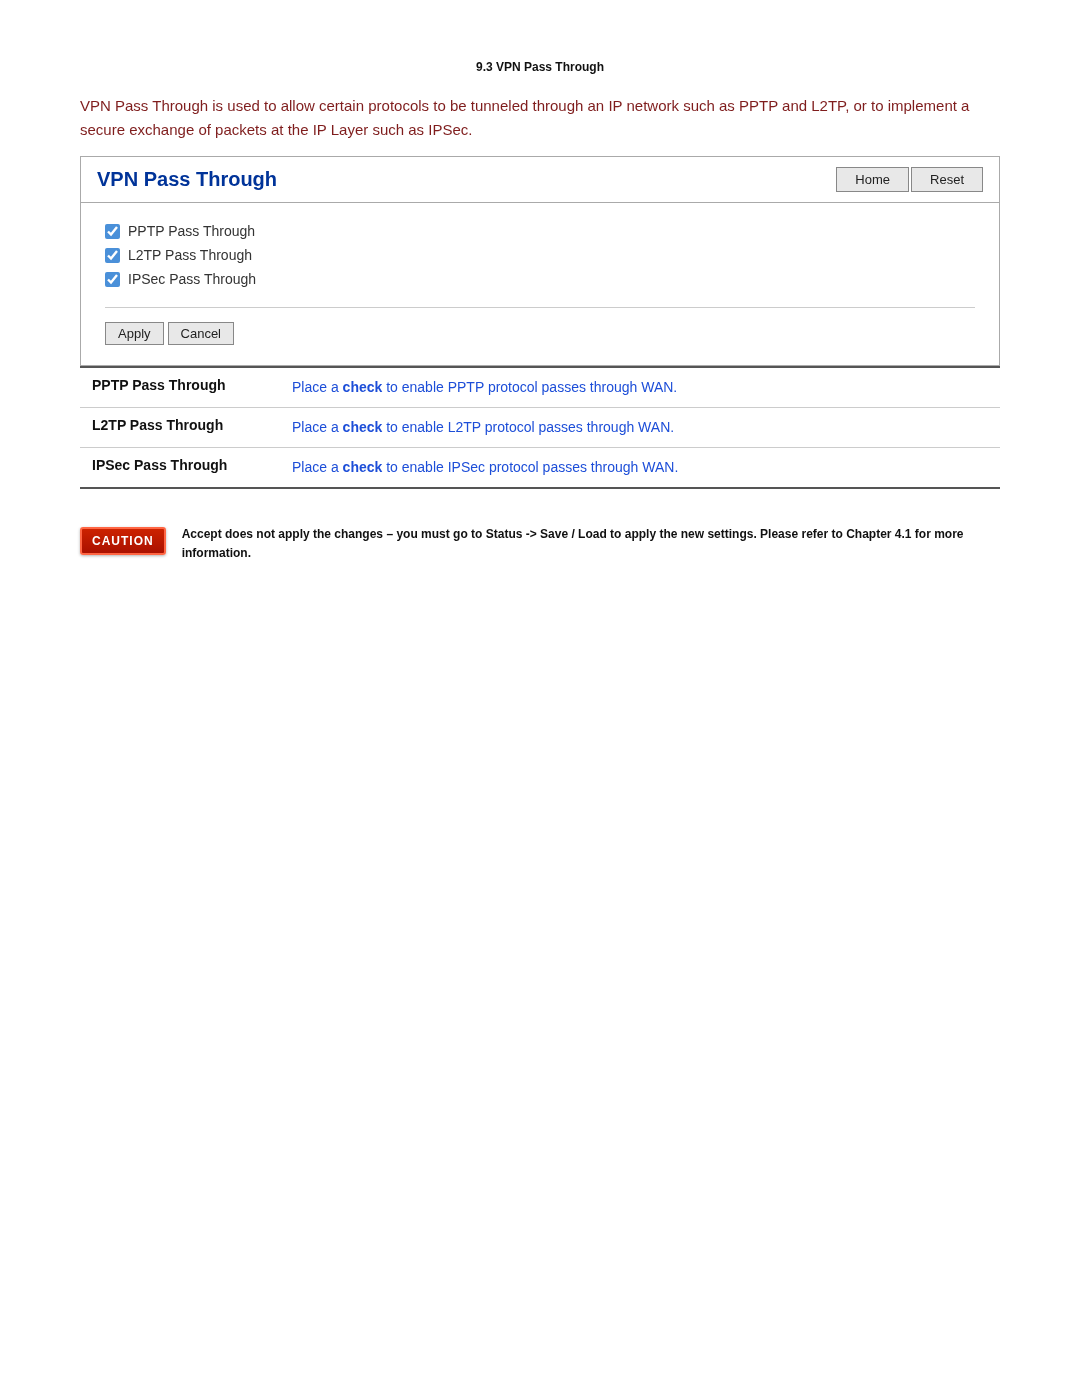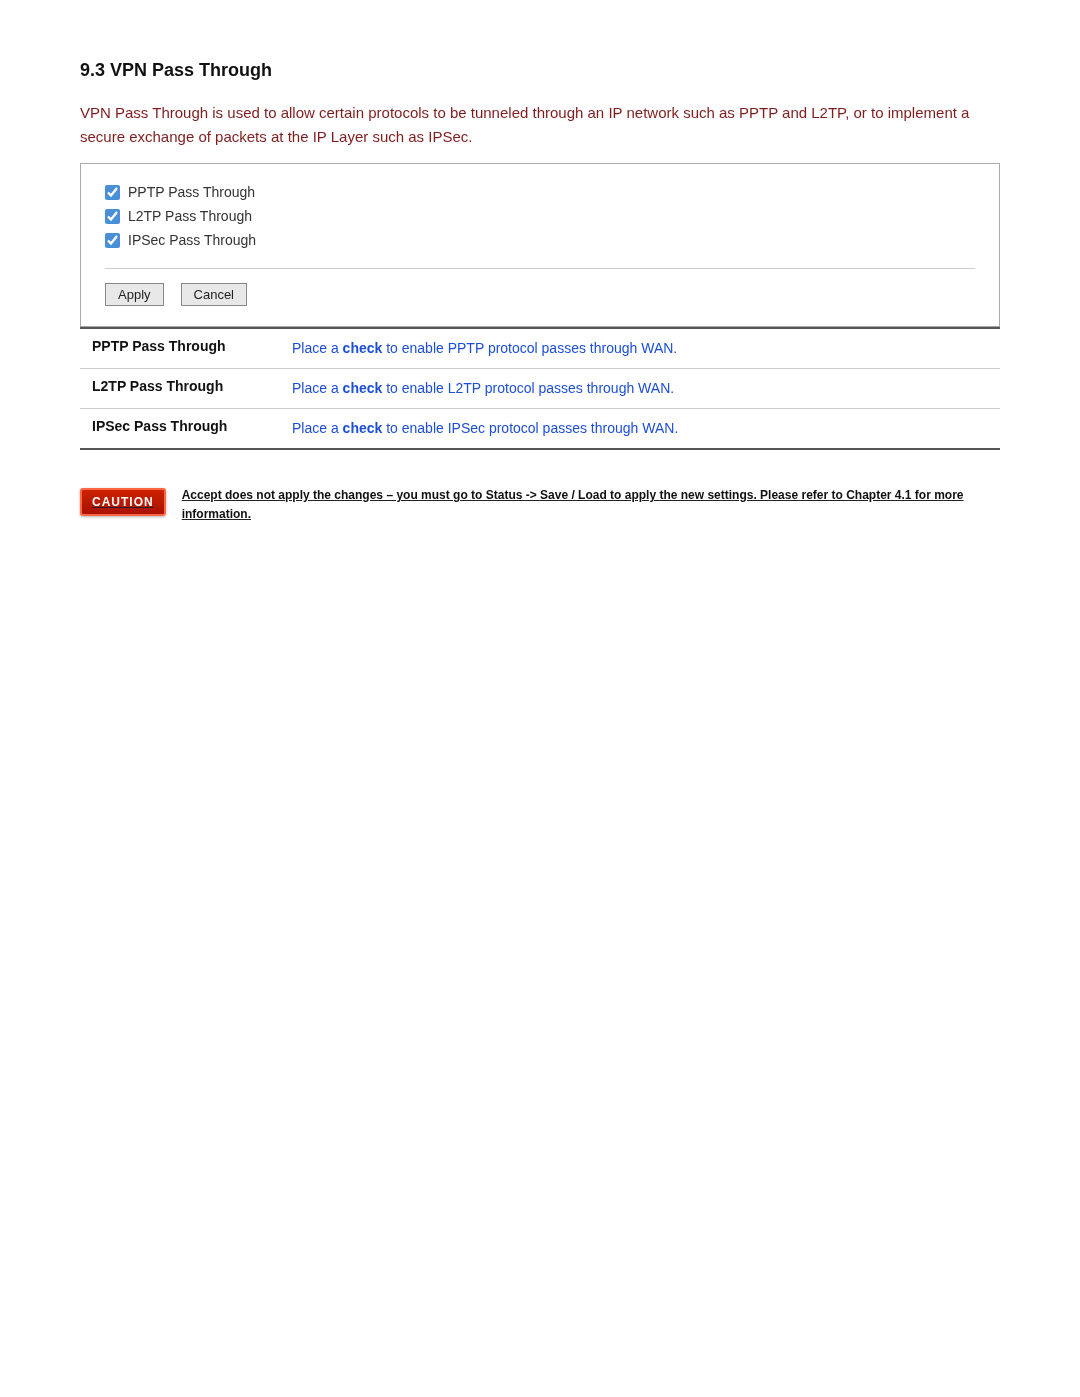--- a/index.html
+++ b/index.html
@@ -7,24 +7,25 @@
       background: #ffffff;
       font-family: Arial, sans-serif;
       font-size: 15px;
       color: #222;
       padding: 60px 80px;
       width: 1080px;
       min-height: 1397px;
     }
 
     .section-title {
-      font-size: 18px;
+      font-size: 12px;
       font-weight: bold;
       margin-bottom: 20px;
       color: #111;
+      text-align: center;
     }
 
     .intro-text {
       font-size: 15px;
       line-height: 1.6;
       margin-bottom: 14px;
       color: #7f1d1d;
     }
 
     
@@ -90,21 +91,21 @@
     }
 
     .divider-line {
       border: none;
       border-top: 1px solid #ccc;
       margin: 14px 0;
     }
 
     .action-buttons {
       display: flex;
-      gap: 17px;
+      gap: 4px;
       margin-top: 4px;
     }
 
     .action-btn {
       padding: 3px 12px;
       font-size: 13px;
       background: #e8e8e8;
       border: 1px solid #888;
       cursor: pointer;
       color: #222;
@@ -145,21 +146,20 @@
       line-height: 1.5;
       margin-top: 40px;
     }
 
     
     .caution-section {
       display: flex;
       align-items: flex-start;
       gap: 16px;
       margin-top: 36px;
-      text-decoration: underline;
     }
 
     .caution-badge {
       display: inline-block;
       background: linear-gradient(180deg, #cc2200, #aa1100);
       color: #fff;
       font-size: 12px;
       font-weight: bold;
       padding: 5px 10px;
       border-radius: 3px;
@@ -182,20 +182,27 @@
   </style>
 </head>
 <body>
 
 <h1 class="section-title">9.3 VPN Pass Through</h1>
 
 <p class="intro-text">VPN Pass Through is used to allow certain protocols to be tunneled through an IP network such as PPTP and L2TP, or to implement a secure exchange of packets at the IP Layer such as IPSec.</p>
 
 <div class="vpn-panel">
 
+  <div class="vpn-panel-header">
+    <span class="vpn-panel-title">VPN Pass Through</span>
+    <div class="header-buttons">
+      <button class="header-btn">Home</button>
+      <button class="header-btn">Reset</button>
+    </div>
+  </div>
 
   <div class="vpn-panel-body">
 
     <div class="checkbox-group">
       <label class="checkbox-item">
         <input type="checkbox" checked="" style="">
         <span>PPTP Pass Through</span>
       </label>
       <label class="checkbox-item">
         <input type="checkbox" checked="" style="">

